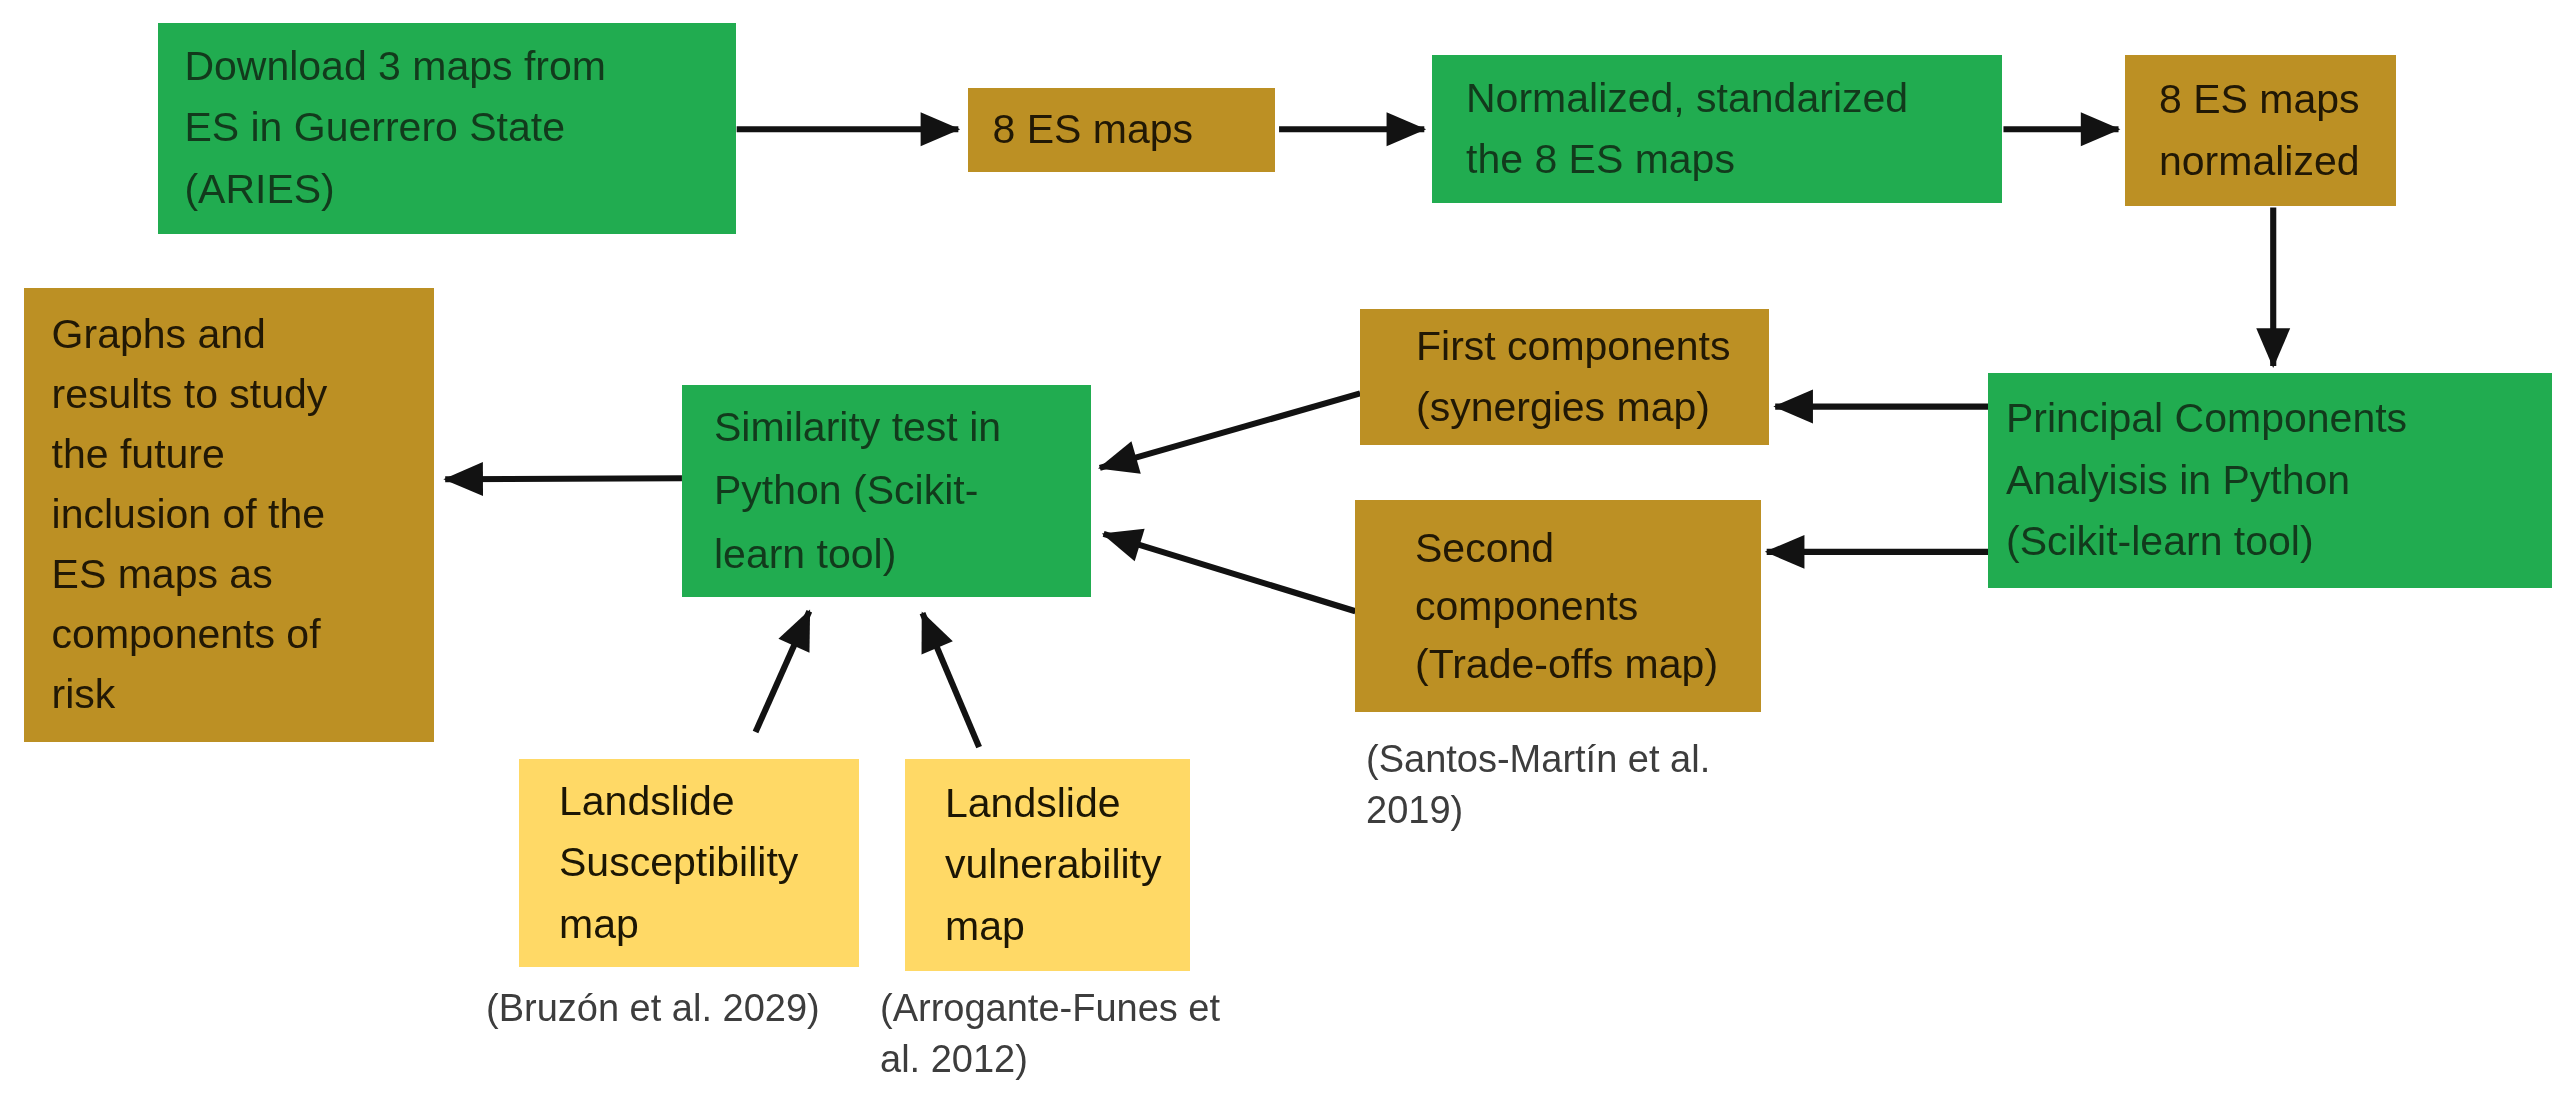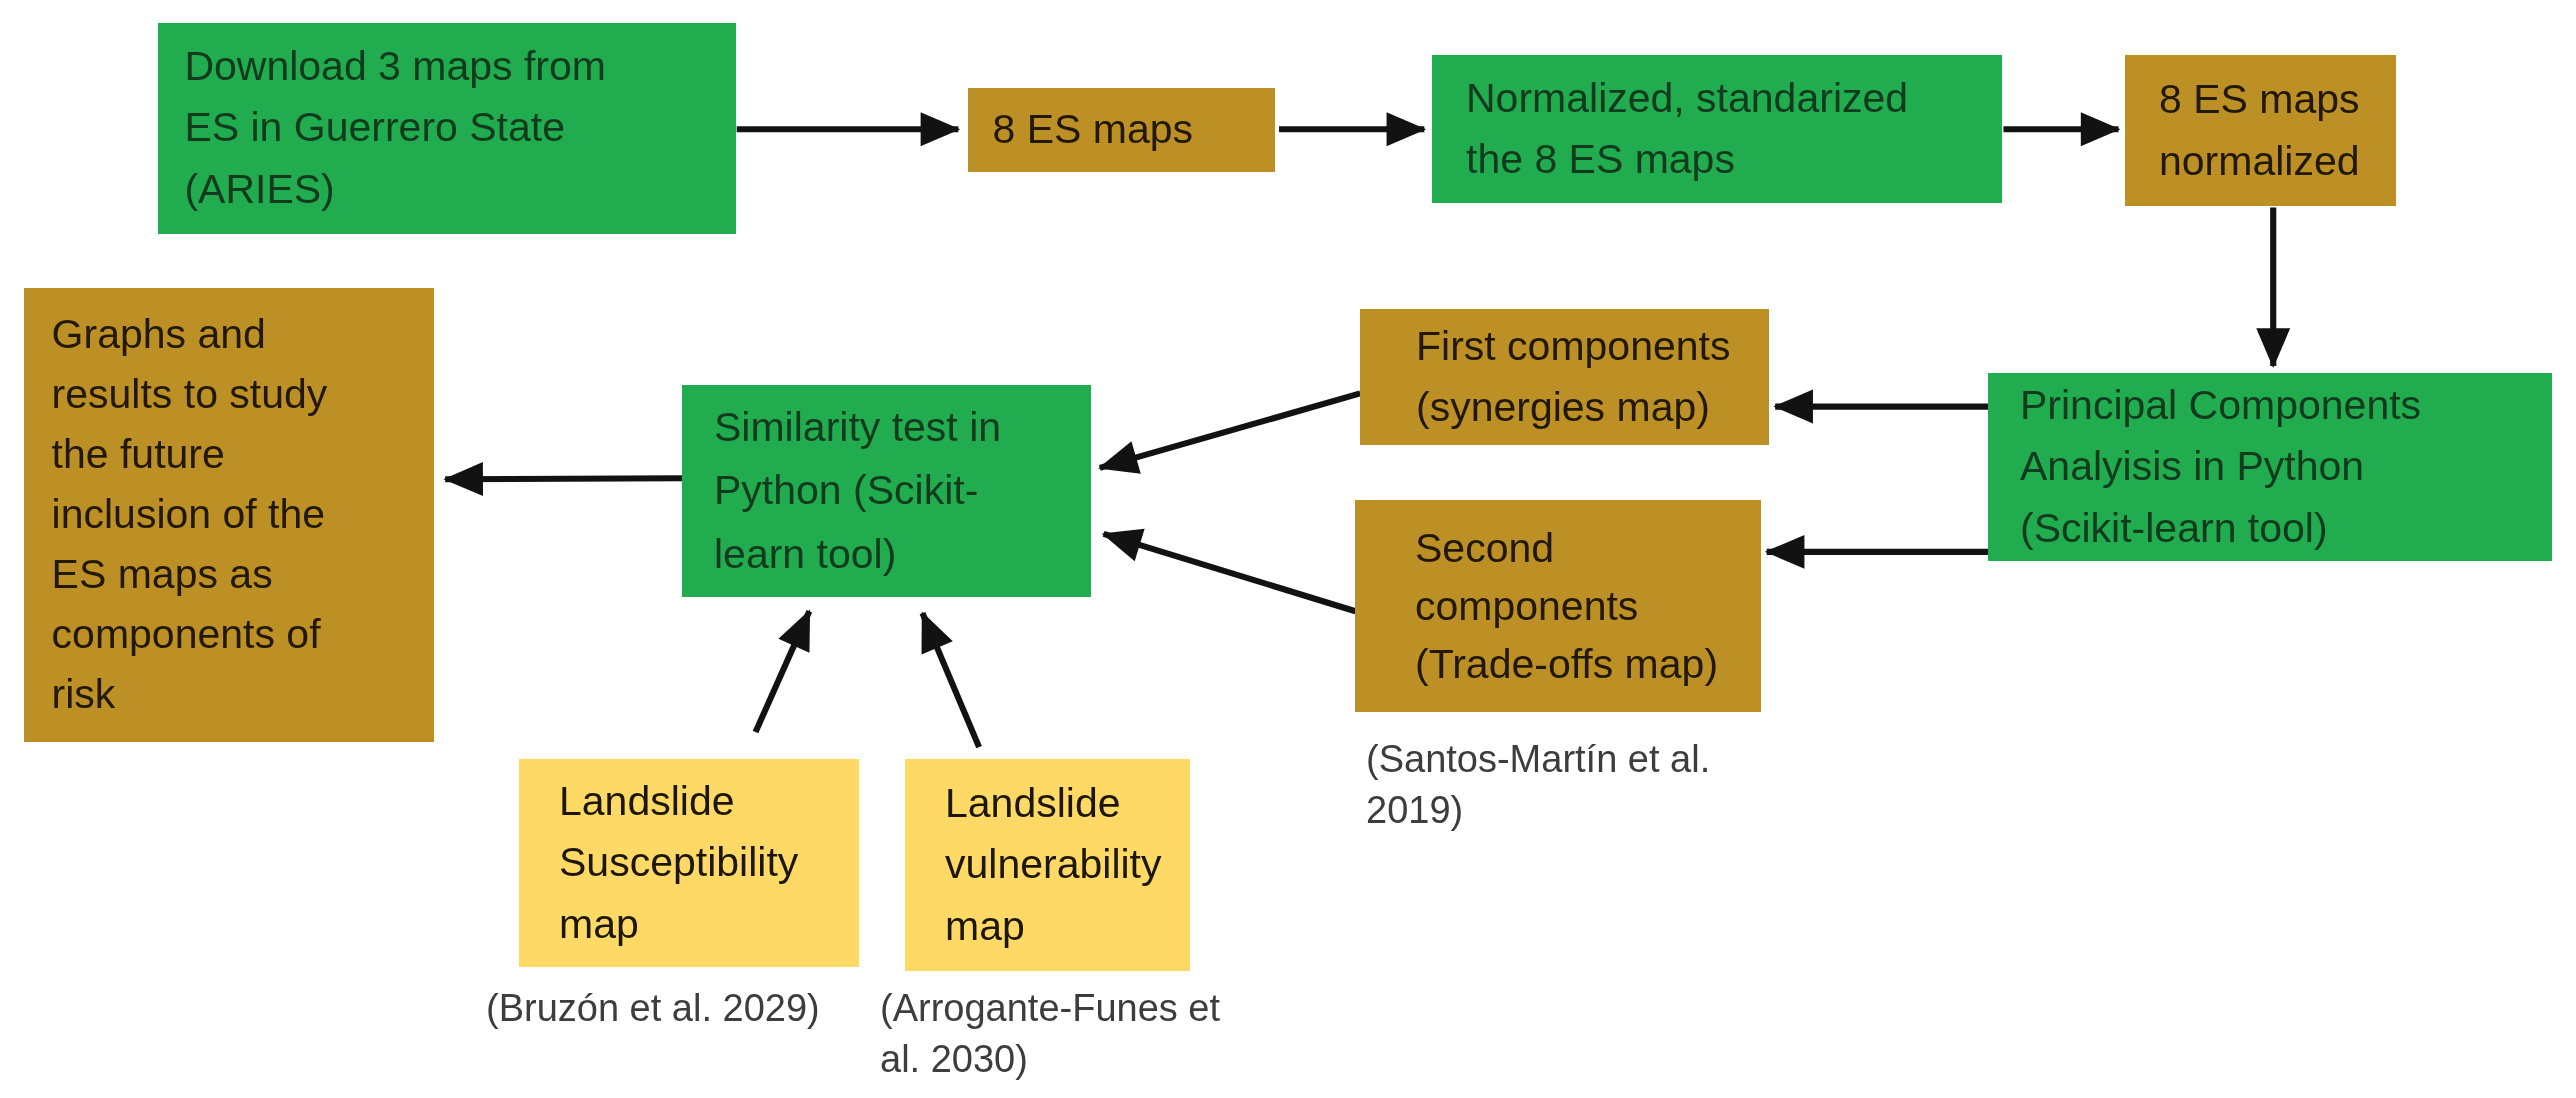--- a/index.html
+++ b/index.html
@@ -60,21 +60,21 @@
 (ARIES)</div>
 
   <div class="node gold" style="left:968px;top:88px;width:307px;height:84px;padding-left:24.5px;">8 ES maps</div>
 
   <div class="node green" style="left:1432px;top:55px;width:570px;height:148px;padding-left:34px;">Normalized, standarized
 the 8 ES maps</div>
 
   <div class="node gold" style="left:2125px;top:55px;width:271px;height:151px;padding-left:34px;">8 ES maps
 normalized</div>
 
-  <div class="node green" style="left:1988px;top:373px;width:564px;height:188px;padding-left:32px;">Principal Components
+  <div class="node green" style="left:1988px;top:373px;width:564px;height:215px;padding-left:18px;">Principal Components
 Analyisis in Python
 (Scikit-learn tool)</div>
 
   <div class="node gold" style="left:1360px;top:309px;width:409px;height:136px;padding-left:56px;">First components
 (synergies map)</div>
 
   <div class="node gold" style="left:1355px;top:500px;width:406px;height:212px;padding-left:60px;line-height:1.42;">Second
 components
 (Trade-offs map)</div>
 
@@ -94,19 +94,19 @@
 Susceptibility
 map</div>
 
   <div class="node lightyellow" style="left:891px;top:759px;width:285px;height:212px;padding-left:40px;line-height:1.5;">Landslide
 vulnerability
 map</div>
 
   <div class="caption" style="left:486px;top:983px;">(Bruzón et al. 2029)</div>
 
   <div class="caption" style="left:880px;top:983px;">(Arrogante-Funes et
-al. 2030)</div>
+al. 2012)</div>
 
   <div class="caption" style="left:1366px;top:734px;">(Santos-Martín et al.
 2019)</div>
 
 </div>
 
 
 </body></html>

